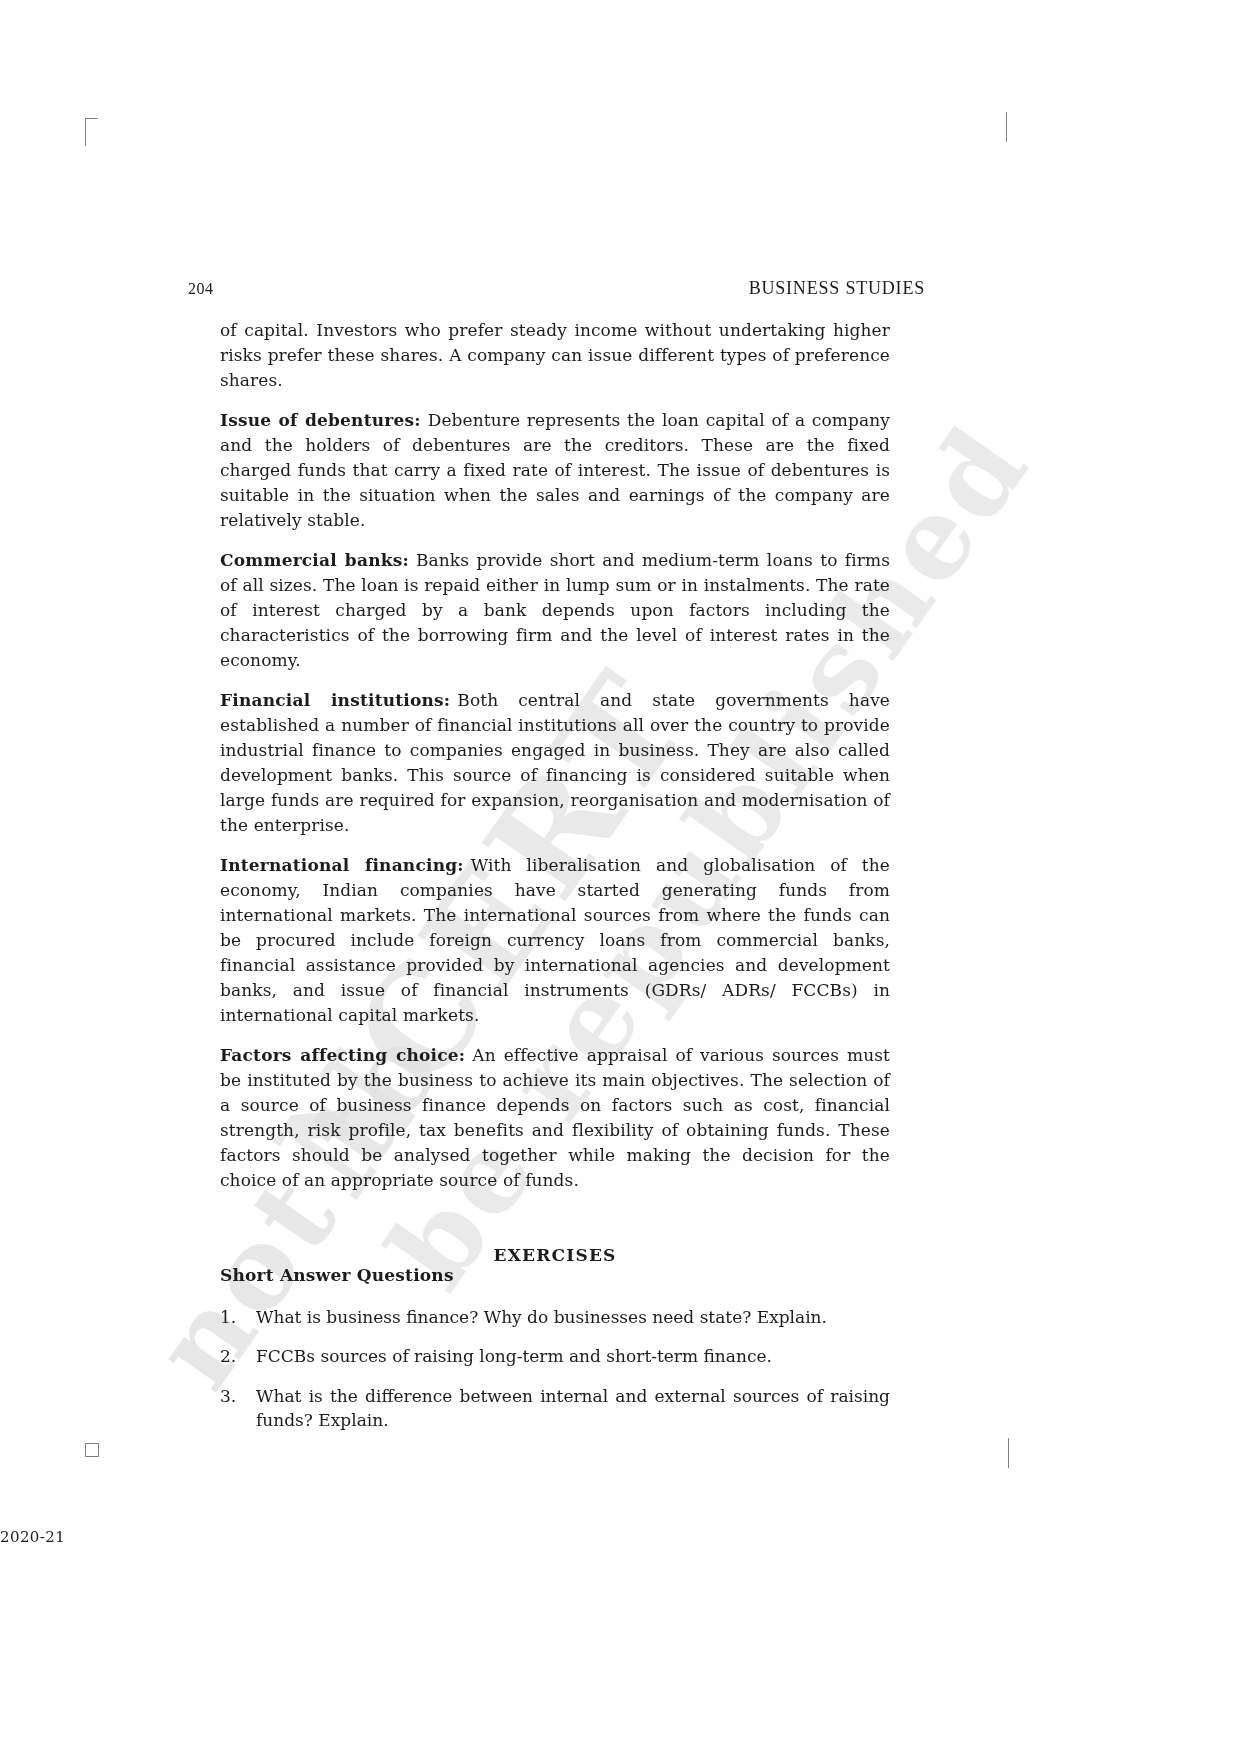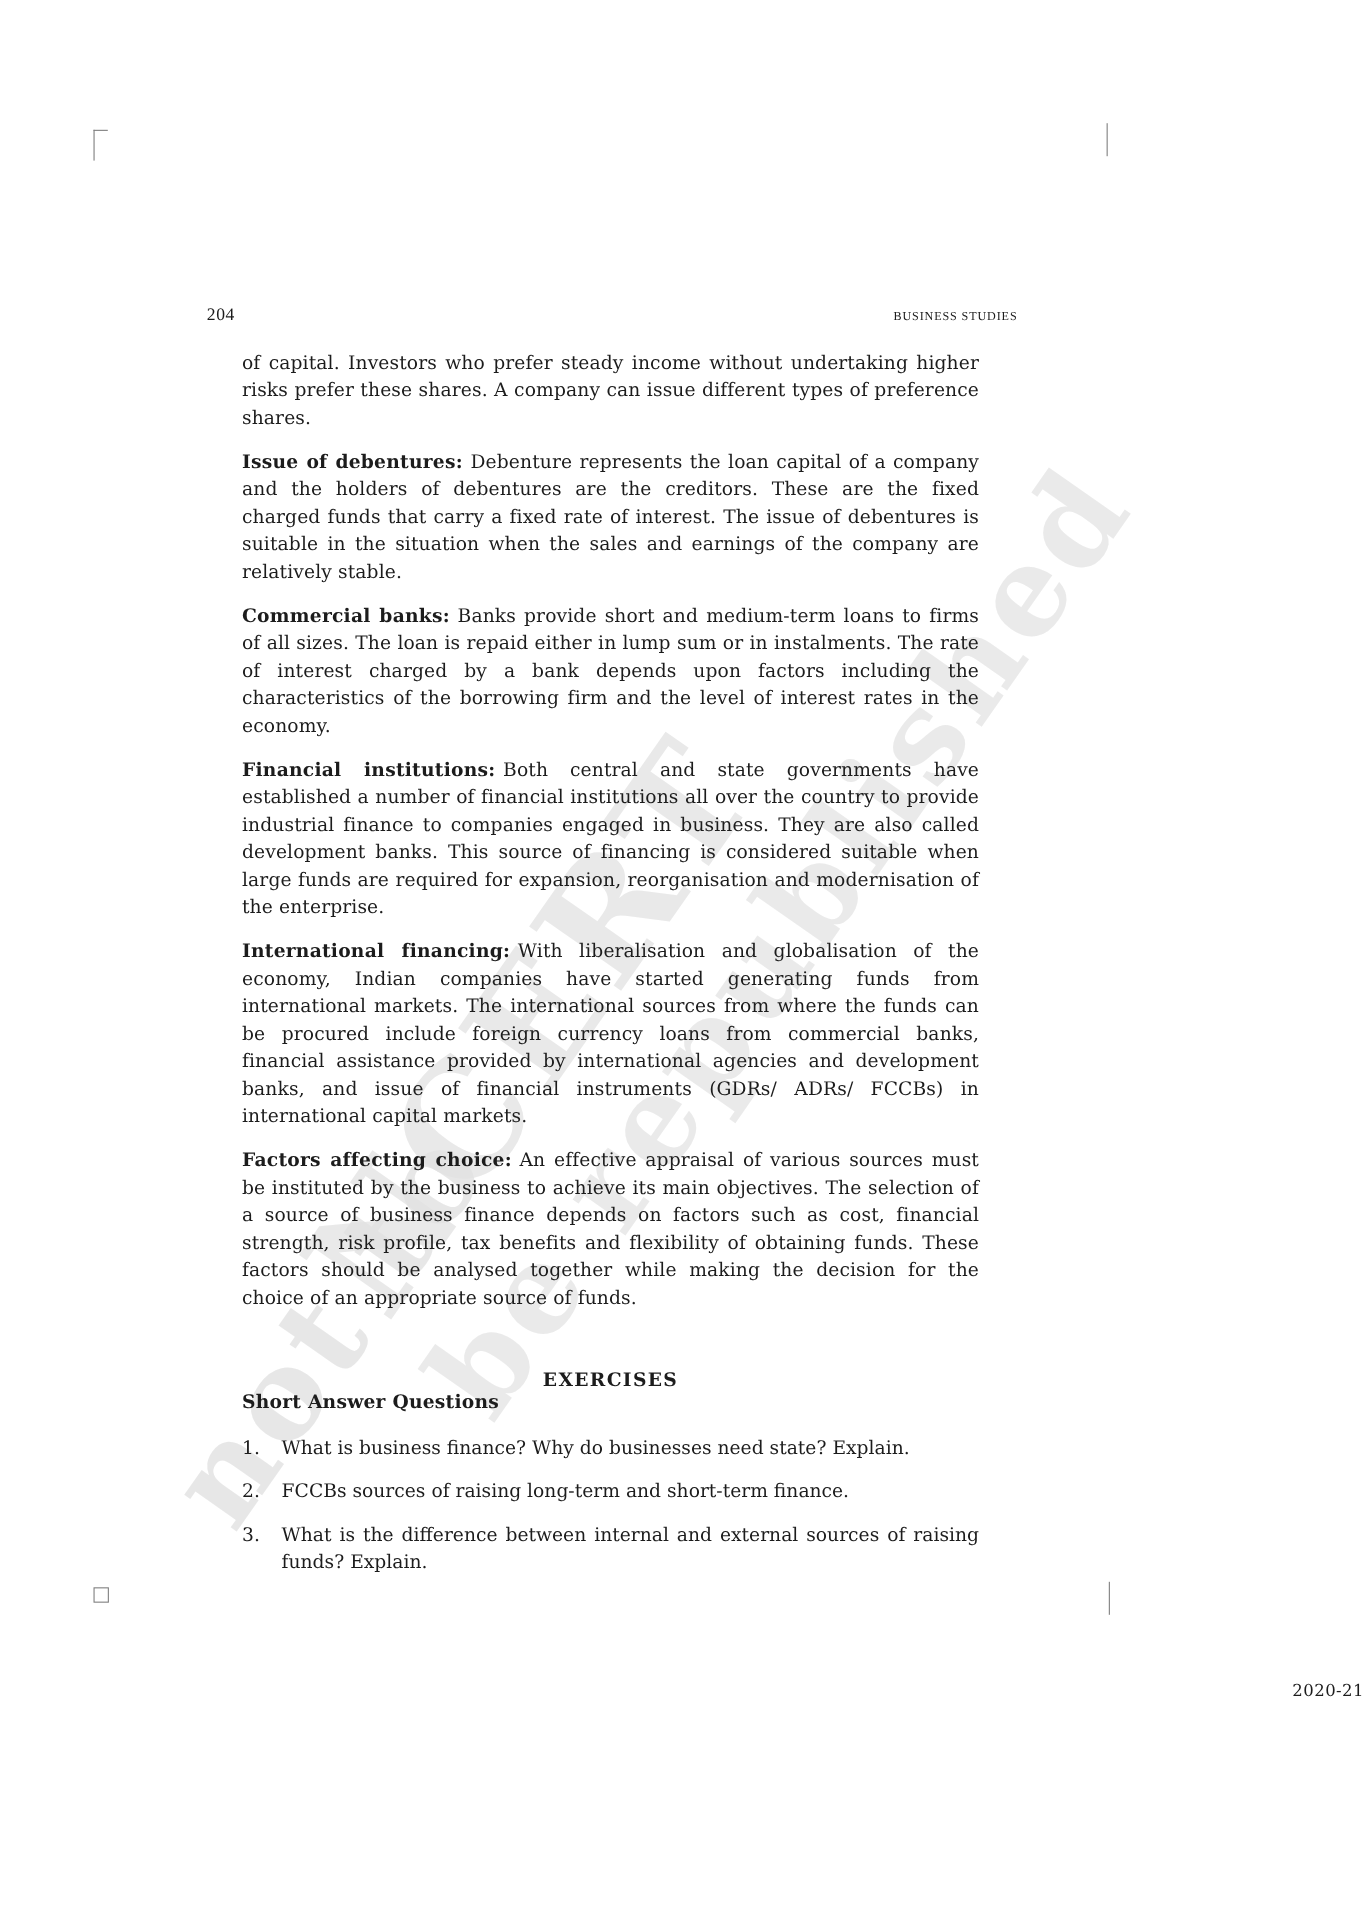--- a/index.html
+++ b/index.html
@@ -44,21 +44,21 @@
     left: 188px;
     top: 278px;
     width: 737px;
     display: flex;
     justify-content: space-between;
     align-items: baseline;
     font-size: 16px;
     font-family: Liberation Serif, serif;
   }
   .running-head .pageno { letter-spacing: .5px; }
-  .running-head .title  { letter-spacing: .8px; font-size: 11px; }
+  .running-head .title  { letter-spacing: .8px; font-size: 18px; }
 
   
   .body-col {
     position: absolute;
     z-index: 1;
     left: 220px;
     top: 318px;
     width: 670px;
   }
   .para {
@@ -94,21 +94,21 @@
   .q-num  { flex: 0 0 36px; }
   .q-text { flex: 1; text-align: justify; }
 
   
   .footer {
     position: absolute;
     z-index: 1;
     left: 0;
     top: 1528px;
     width: 100%;
-    text-align: right;
+    text-align: left;
     font-size: 15px;
     letter-spacing: .4px;
   }
 </style>
 </head>
 <body>
 
 <div class="page">
 
   <div class="wm wm-brand">NCERT</div>

